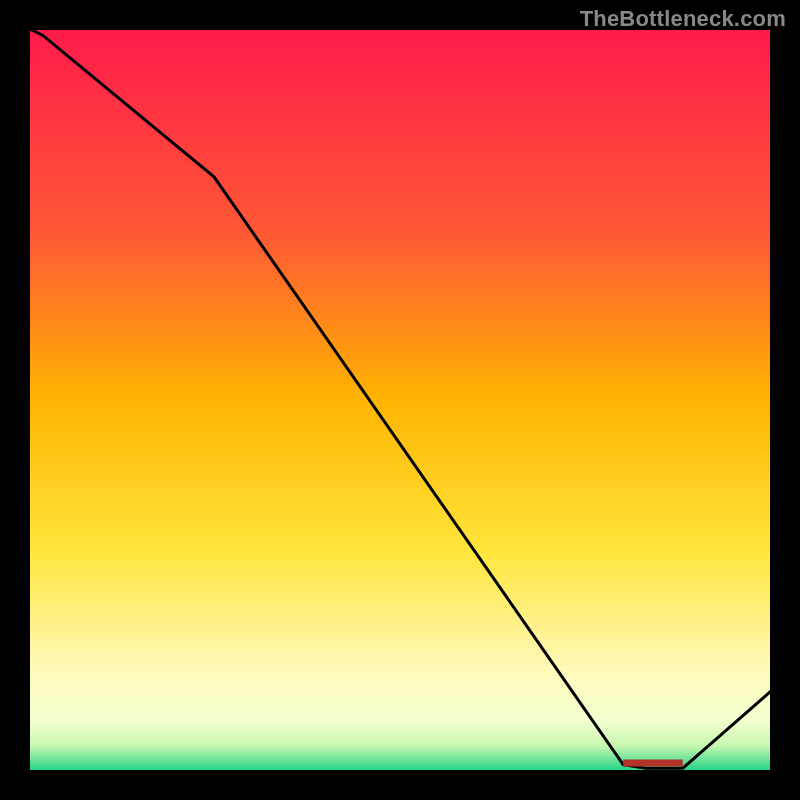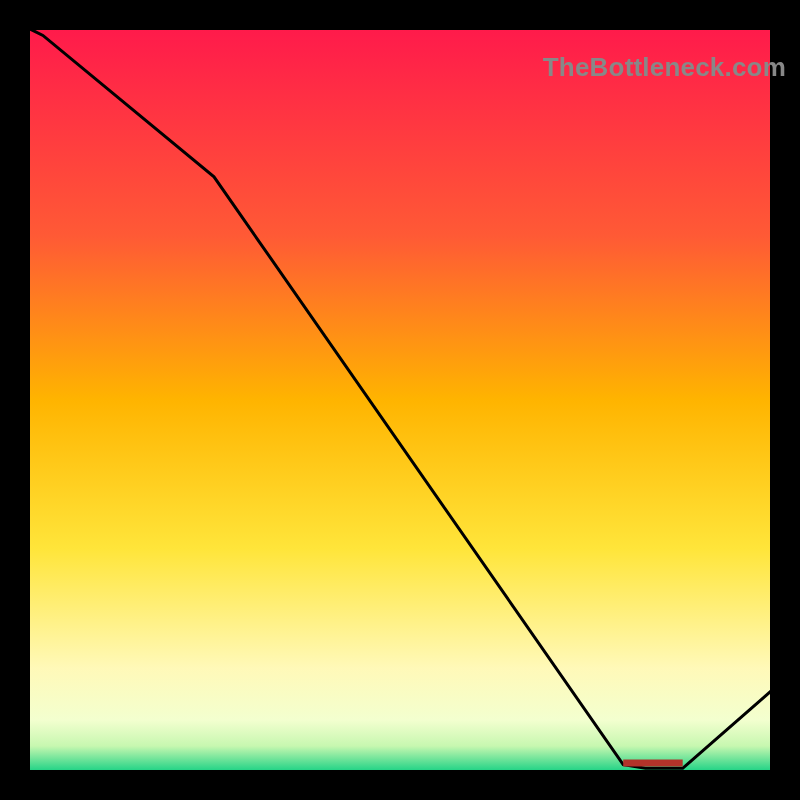--- a/index.html
+++ b/index.html
@@ -15,26 +15,25 @@
     position: relative;
     width: 800px;
     height: 800px;
     background: #000;
   }
   .watermark {
     position: absolute;
     top: 6px;
     right: 14px;
     color: #888;
-    font-size: 26px;
+    font-size: 22px;
     font-weight: 600;
     letter-spacing: 0.2px;
     z-index: 30;
     user-select: none;
-    margin-top: 46px;
   }
   .plot {
     position: absolute;
     left: 28px;
     top: 28px;
     width: 744px;
     height: 744px;
     background: #000;
   }
   .plot svg { display: block; }

